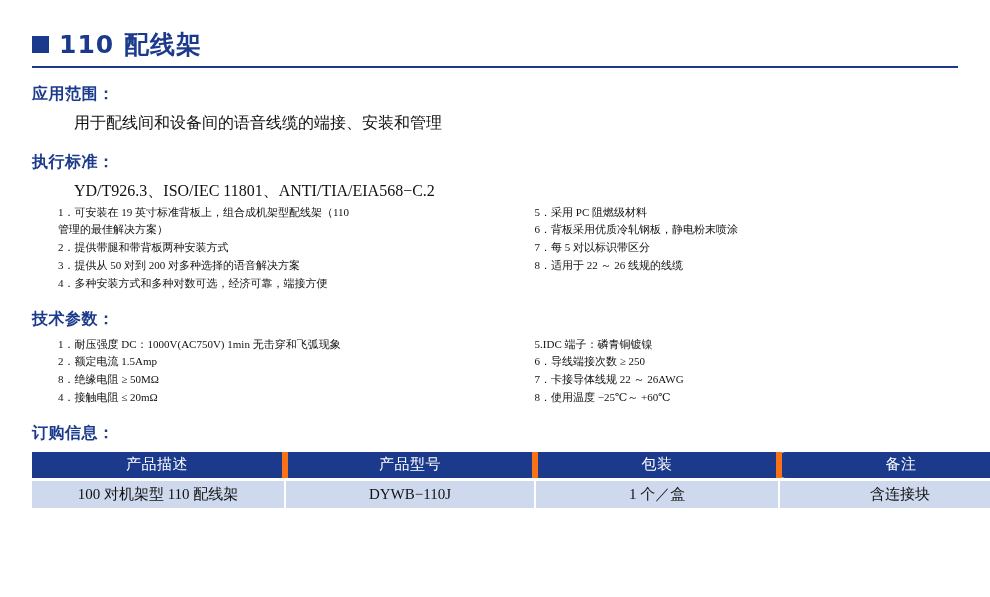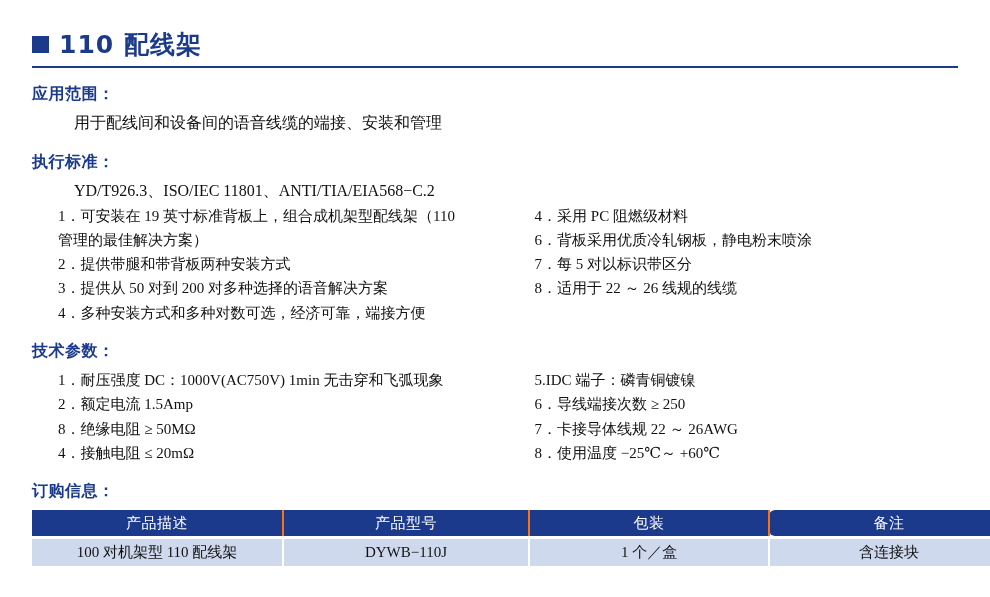--- a/index.html
+++ b/index.html
@@ -66,21 +66,21 @@
     color: #111;
   }
 
   
   .cols {
     display: flex;
     margin-left: 26px;
     margin-right: 14px;
   }
   .col {
-    font-size: 15px;
+    font-size: 11px;
     line-height: 1.62;
     color: #111;
   }
   .col.left {
     width: 492px;
     padding-left: 14px;
     box-sizing: border-box;
   }
   .col.right {
     width: 440px;
@@ -99,21 +99,21 @@
     table-layout: fixed;
   }
   .order-table th {
     background: #1b3a8c;
     color: #ffffff;
     font-family: "Liberation Serif", serif;
     font-weight: normal;
     font-size: 15px;
     height: 24px;
     text-align: center;
-    border-right: 2px solid #f97316;
+    border-right: 6px solid #f97316;
     letter-spacing: 0.5px;
   }
   .order-table th:last-child { border-right: none; border-radius: 6px; }
   .order-table td {
     background: #cfd9ee;
     color: #111;
     font-size: 15px;
     height: 25px;
     text-align: center;
     border-right: 2px solid #ffffff;
@@ -145,21 +145,21 @@
 
   <div class="cols">
     <div class="col left">
       <div class="li">1．可安装在 19 英寸标准背板上，组合成机架型配线架（110</div>
       <div class="li">管理的最佳解决方案）</div>
       <div class="li">2．提供带腿和带背板两种安装方式</div>
       <div class="li">3．提供从 50 对到 200 对多种选择的语音解决方案</div>
       <div class="li">4．多种安装方式和多种对数可选，经济可靠，端接方便</div>
     </div>
     <div class="col right">
-      <div class="li">4．采用 PC 阻燃级材料</div>
+      <div class="li">5．采用 PC 阻燃级材料</div>
       <div class="li">6．背板采用优质冷轧钢板，静电粉末喷涂</div>
       <div class="li">7．每 5 对以标识带区分</div>
       <div class="li">8．适用于 22 ～ 26 线规的线缆</div>
     </div>
   </div>
 
   <div class="section-head">技术参数：</div>
   <div class="cols">
     <div class="col left">
       <div class="li">1．耐压强度 DC：1000V(AC750V) 1min 无击穿和飞弧现象</div>

